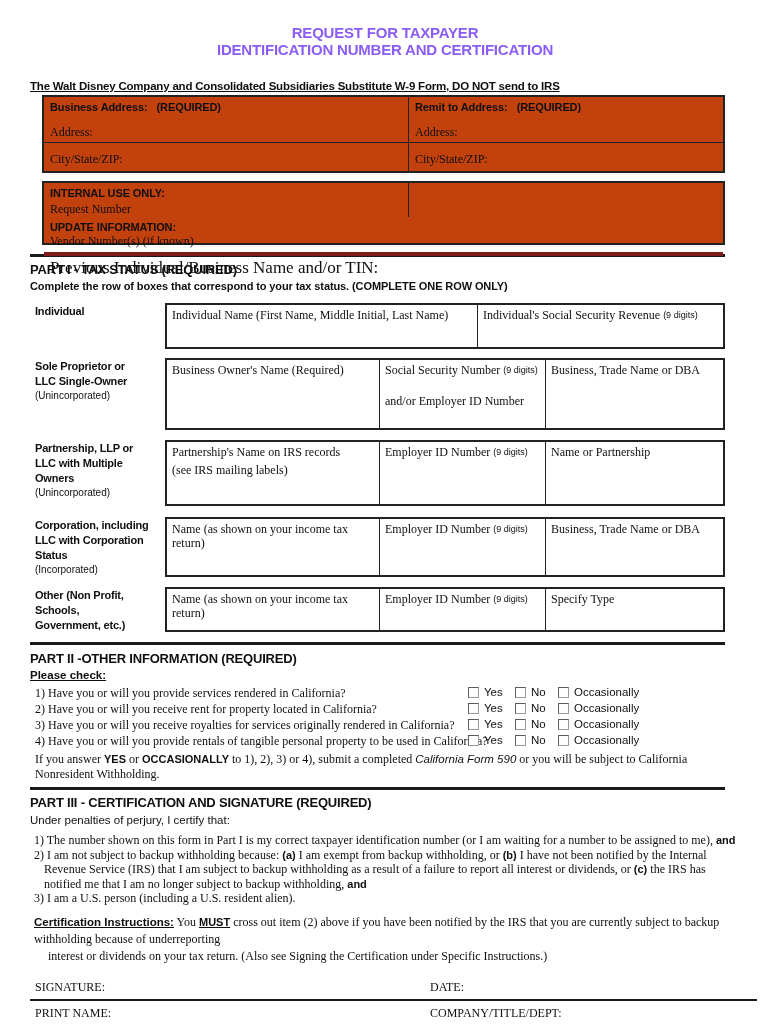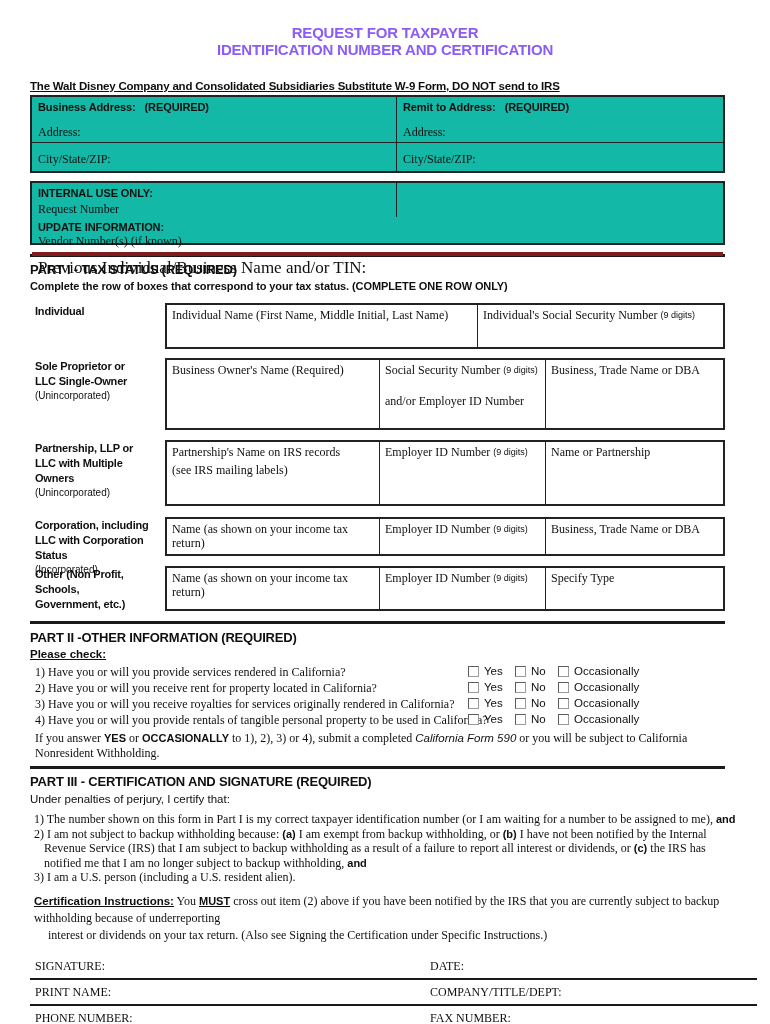--- a/index.html
+++ b/index.html
@@ -8,21 +8,21 @@
           font-family:"Liberation Serif","DejaVu Serif",serif; color:#0f0f0f; overflow:hidden; }
 
   .title-wrap { margin-top:24px; text-align:center;
     font:bold 15px/17px "Liberation Sans","DejaVu Sans",sans-serif; letter-spacing:-0.2px; color:#8b5cf6; }
   .subtitle { margin:22px 0 0 30px; font:bold 11.5px/13px "Liberation Sans","DejaVu Sans",sans-serif;
     text-decoration:underline; letter-spacing:-0.2px; width:fit-content; }
 
   .w-main { width:695px; margin-left:30px; }
   .w-wide { width:732px; margin-left:30px; }
 
-  .fbox { border:2px solid #222; background:#14b8a6; }
+  .fbox { border:2px solid #222; background:#c2410c;margin-left:12px; }
   .box1 { margin-top:2px; height:78px; }
   .box1-top { height:45.5px; display:flex; border-bottom:1.5px solid #222; }
   .box1-bot { display:flex; height:28.5px; }
   .bcell-l { width:365px; border-right:1.5px solid #222; display:flex; flex-direction:column; }
   .bcell-r { flex:1; display:flex; flex-direction:column; }
   .box-h { font:bold 11px/13px "Liberation Sans","DejaVu Sans",sans-serif; padding:4px 0 0 6px; letter-spacing:-0.1px; }
   .box-h .req { margin-left:9px; }
   .addr-label { margin-top:auto; padding:0 0 2px 6px; font-size:12px; }
   .city-label { padding:9px 0 0 6px; font-size:12px; }
 
@@ -43,21 +43,21 @@
   .tax-label { width:135px; padding:1px 6px 0 5px; }
   .tl-b { font:bold 11px/15px "Liberation Sans","DejaVu Sans",sans-serif; letter-spacing:-0.2px; }
   .tl-sub { font:10px/13px "Liberation Sans","DejaVu Sans",sans-serif; }
   .tax-box { display:flex; border:2px solid #222; width:560px; }
   .cell { border-right:1.5px solid #222; padding:3px 4px 0 5px; font-size:12px; line-height:14px; }
   .cell:last-child { border-right:none; flex:1; }
   .small { font:9px "Liberation Sans","DejaVu Sans",sans-serif; vertical-align:1px; }
   .h-ind { height:46px; margin-top:10px; }
   .h-sole { height:72px; margin-top:9px; }
   .h-part { height:66px; margin-top:10px; }
-  .h-corp { height:39px; margin-top:11px; }
+  .h-corp { height:60px; margin-top:11px; }
   .h-oth  { height:45px; margin-top:10px; }
   .c-ind1 { width:311px; } .c-a { width:213px; } .c-b { width:166px; }
   .gapline { margin-top:17px; }
   .subline { margin-top:4px; }
 
   .p2-h { font:bold 13px/15px "Liberation Sans","DejaVu Sans",sans-serif; margin-top:6px; letter-spacing:-0.2px; }
   .p2-check { font:bold 11.5px/13px "Liberation Sans","DejaVu Sans",sans-serif; margin-top:3px;
     text-decoration:underline; width:fit-content; }
   .qrow { position:relative; height:16px; font-size:12px; }
   .qrow.first { margin-top:3px; }
@@ -145,21 +145,21 @@
       <div class="tax-label">
         <div class="tl-b">Individual</div>
         <div class="tl-b"></div>
         <div class="tl-sub"></div>
       </div>
       <div class="tax-box">
         <div class="cell c-ind1">
           <span>Individual Name (First Name, Middle Initial, Last Name)</span>
         </div>
         <div class="cell">
-          <span>Individual's Social Security Number</span>
+          <span>Individual's Social Security Revenue</span>
           <span class="small">(9 digits)</span>
         </div>
       </div>
     </div>
 
     <div class="tax-row h-sole">
       <div class="tax-label">
         <div class="tl-b">Sole Proprietor or</div>
         <div class="tl-b">LLC Single-Owner</div>
         <div class="tl-sub">(Unincorporated)</div>

